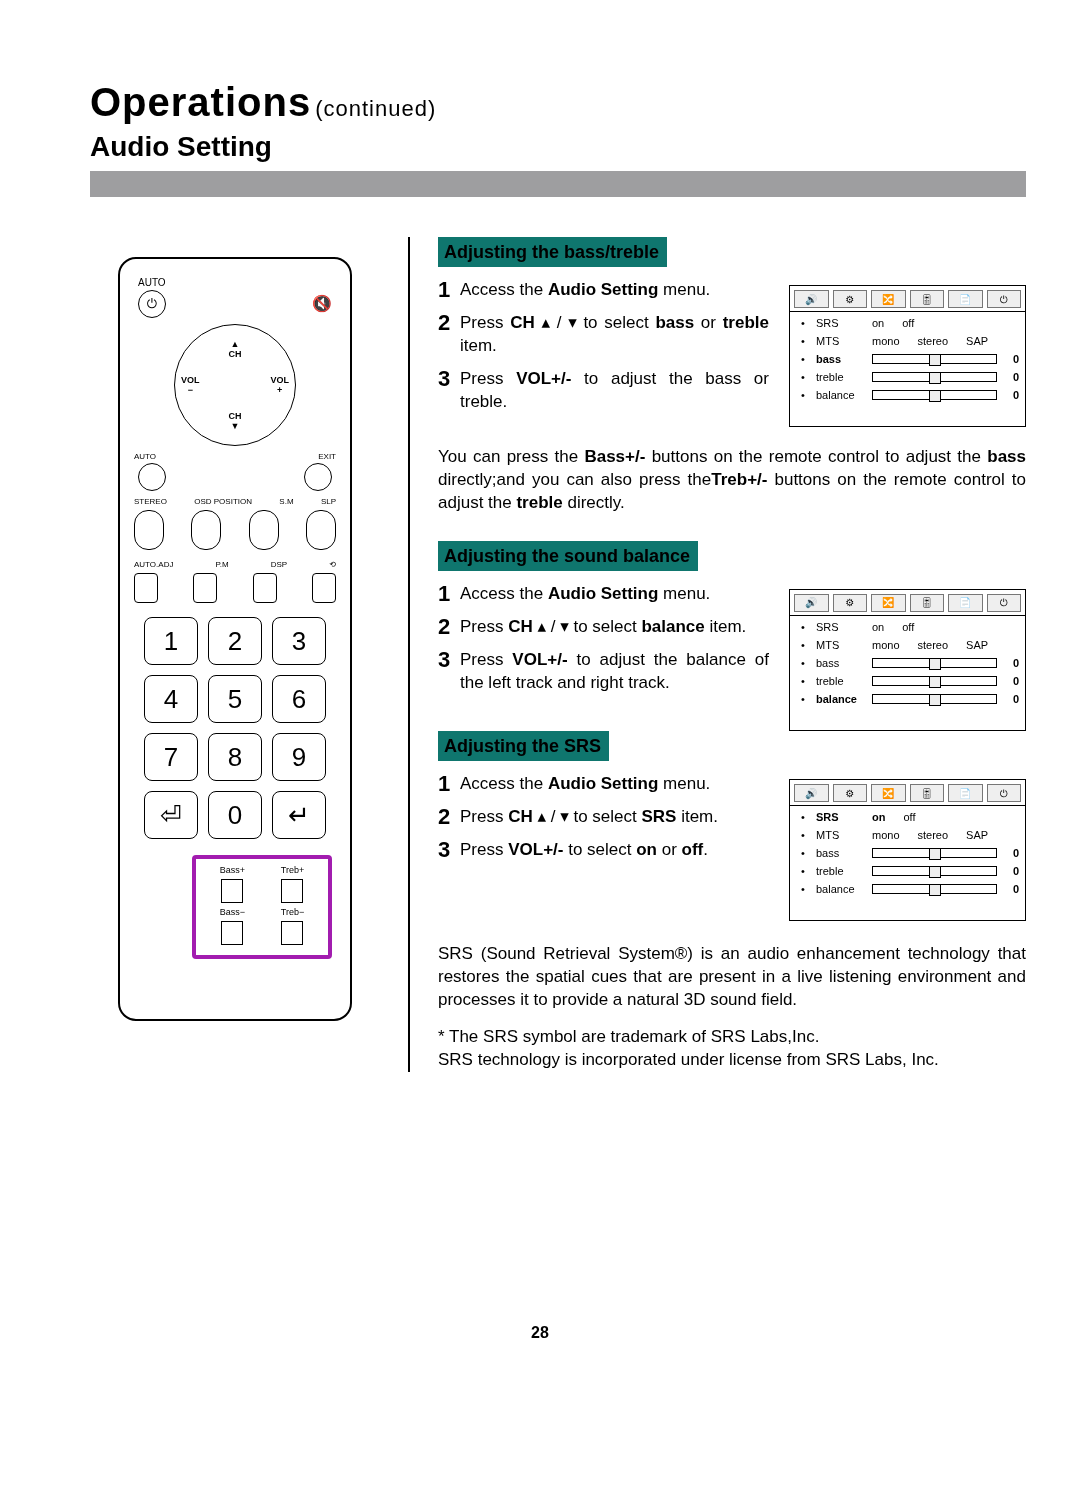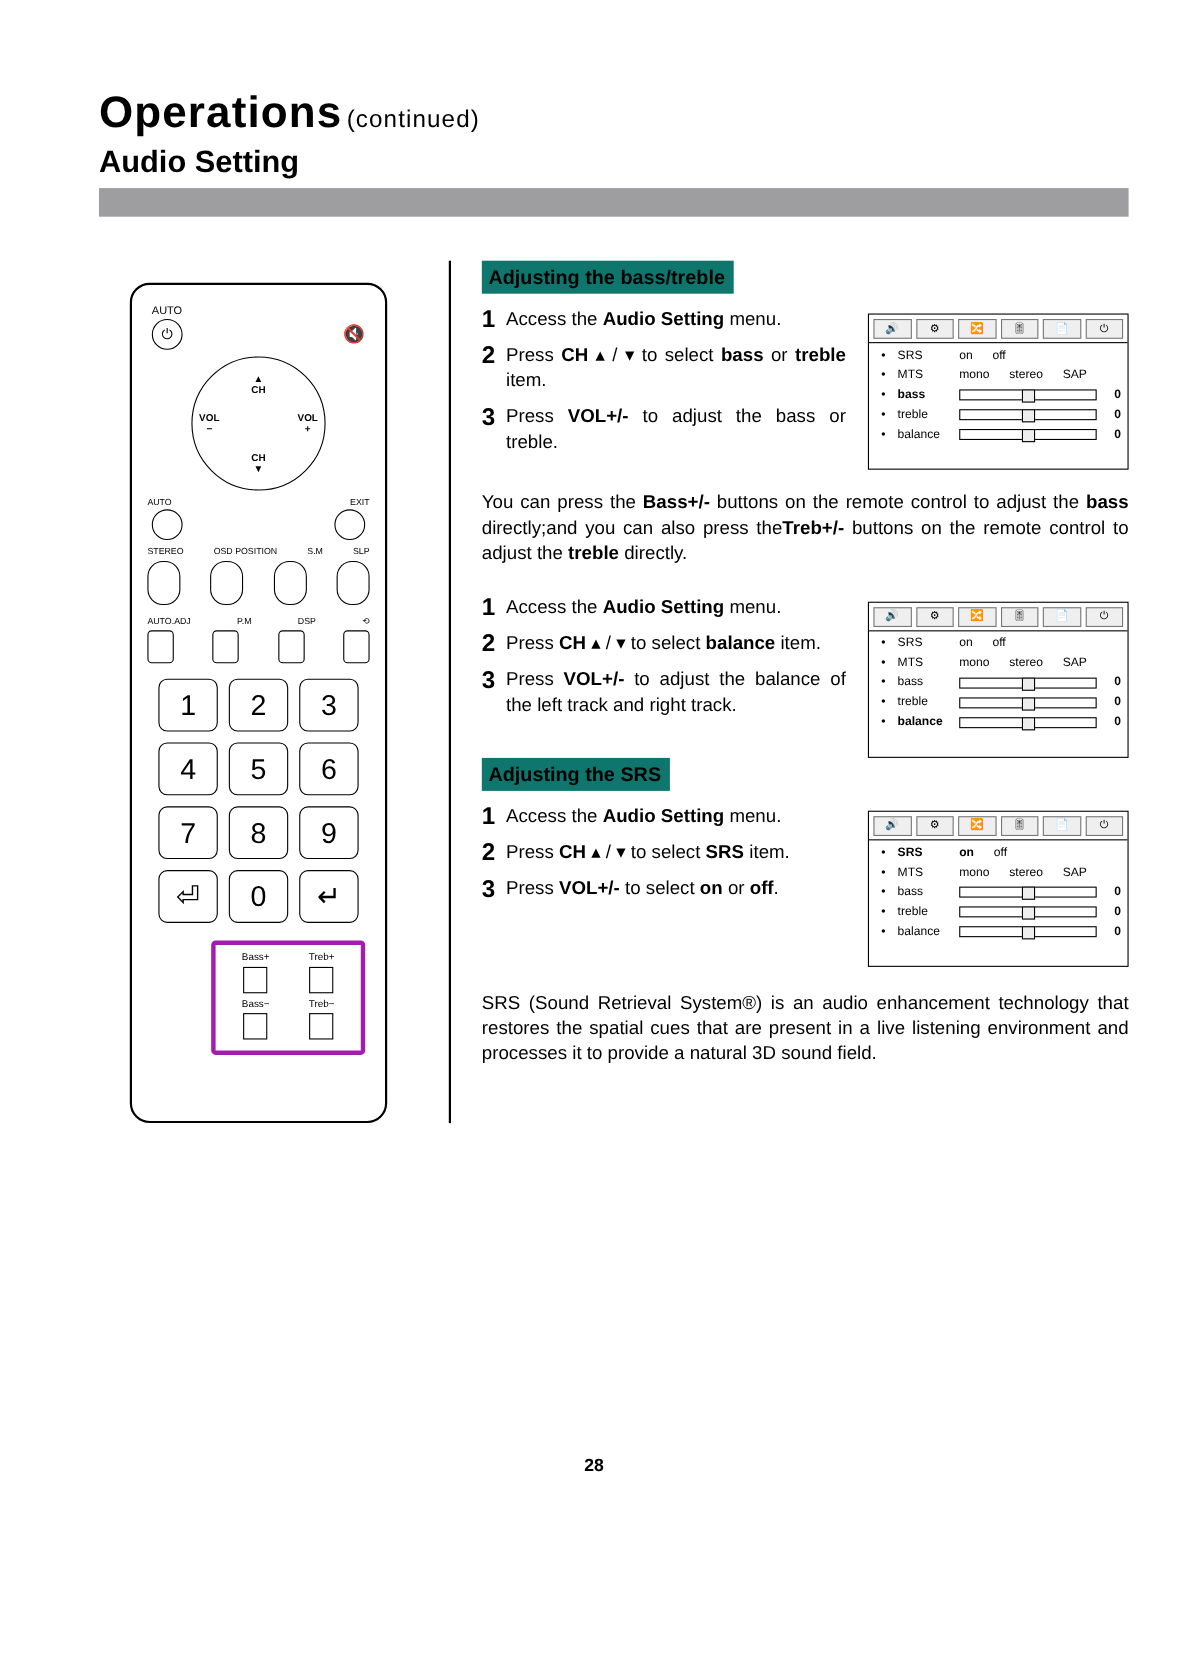--- a/index.html
+++ b/index.html
@@ -211,21 +211,21 @@
                 <div class="val">0</div>
               </div>
               <div class="orow ">
                 <div class="ic">•</div>
                 <div class="lab">balance</div>
                 <div class="slider"></div>
                 <div class="val">0</div>
               </div>
             </div>
           </div>
-        </div><div class="block-note">You can press the <b>Bass+/-</b> buttons on the remote control to adjust the <b>bass</b> directly;and you can also press the<b>Treb+/-</b> buttons on the remote control to adjust the <b>treble</b> directly.</div><div class="sec-flex">
+        </div><div class="block-note">You can press the <b>Bass+/-</b> buttons on the remote control to adjust the <b>bass</b> directly;and you can also press the<b>Treb+/-</b> buttons on the remote control to adjust the <b>treble</b> directly.</div><div class="sec-head">Adjusting the sound balance</div><div class="sec-flex">
           <div class="steps">
             <div class="step">
               <div class="n">1</div>
               <div class="t">Access the <b>Audio Setting</b> menu.</div>
             </div>
             <div class="step">
               <div class="n">2</div>
               <div class="t">Press  <b>CH</b> ▴ / ▾ to select  <b>balance</b> item.</div>
             </div>
             <div class="step">
@@ -335,17 +335,17 @@
                 <div class="val">0</div>
               </div>
               <div class="orow ">
                 <div class="ic">•</div>
                 <div class="lab">balance</div>
                 <div class="slider"></div>
                 <div class="val">0</div>
               </div>
             </div>
           </div>
-        </div><div class="foot">SRS (Sound Retrieval System®) is an audio enhancement technology that restores the spatial cues that are present in a live listening environment and processes it to provide a natural 3D sound field.</div></div>
+        </div><div class="foot">SRS (Sound Retrieval System®) is an audio enhancement technology that restores the spatial cues that are present in a live listening environment and processes it to provide a natural 3D sound field.</div><div class="foot star">* The SRS symbol are trademark of SRS Labs,Inc.<br>  SRS technology is incorporated under license from SRS Labs, Inc.</div></div>
   </div>
 
   <div class="page-num">28</div>
 </div>
 
 </body></html>

